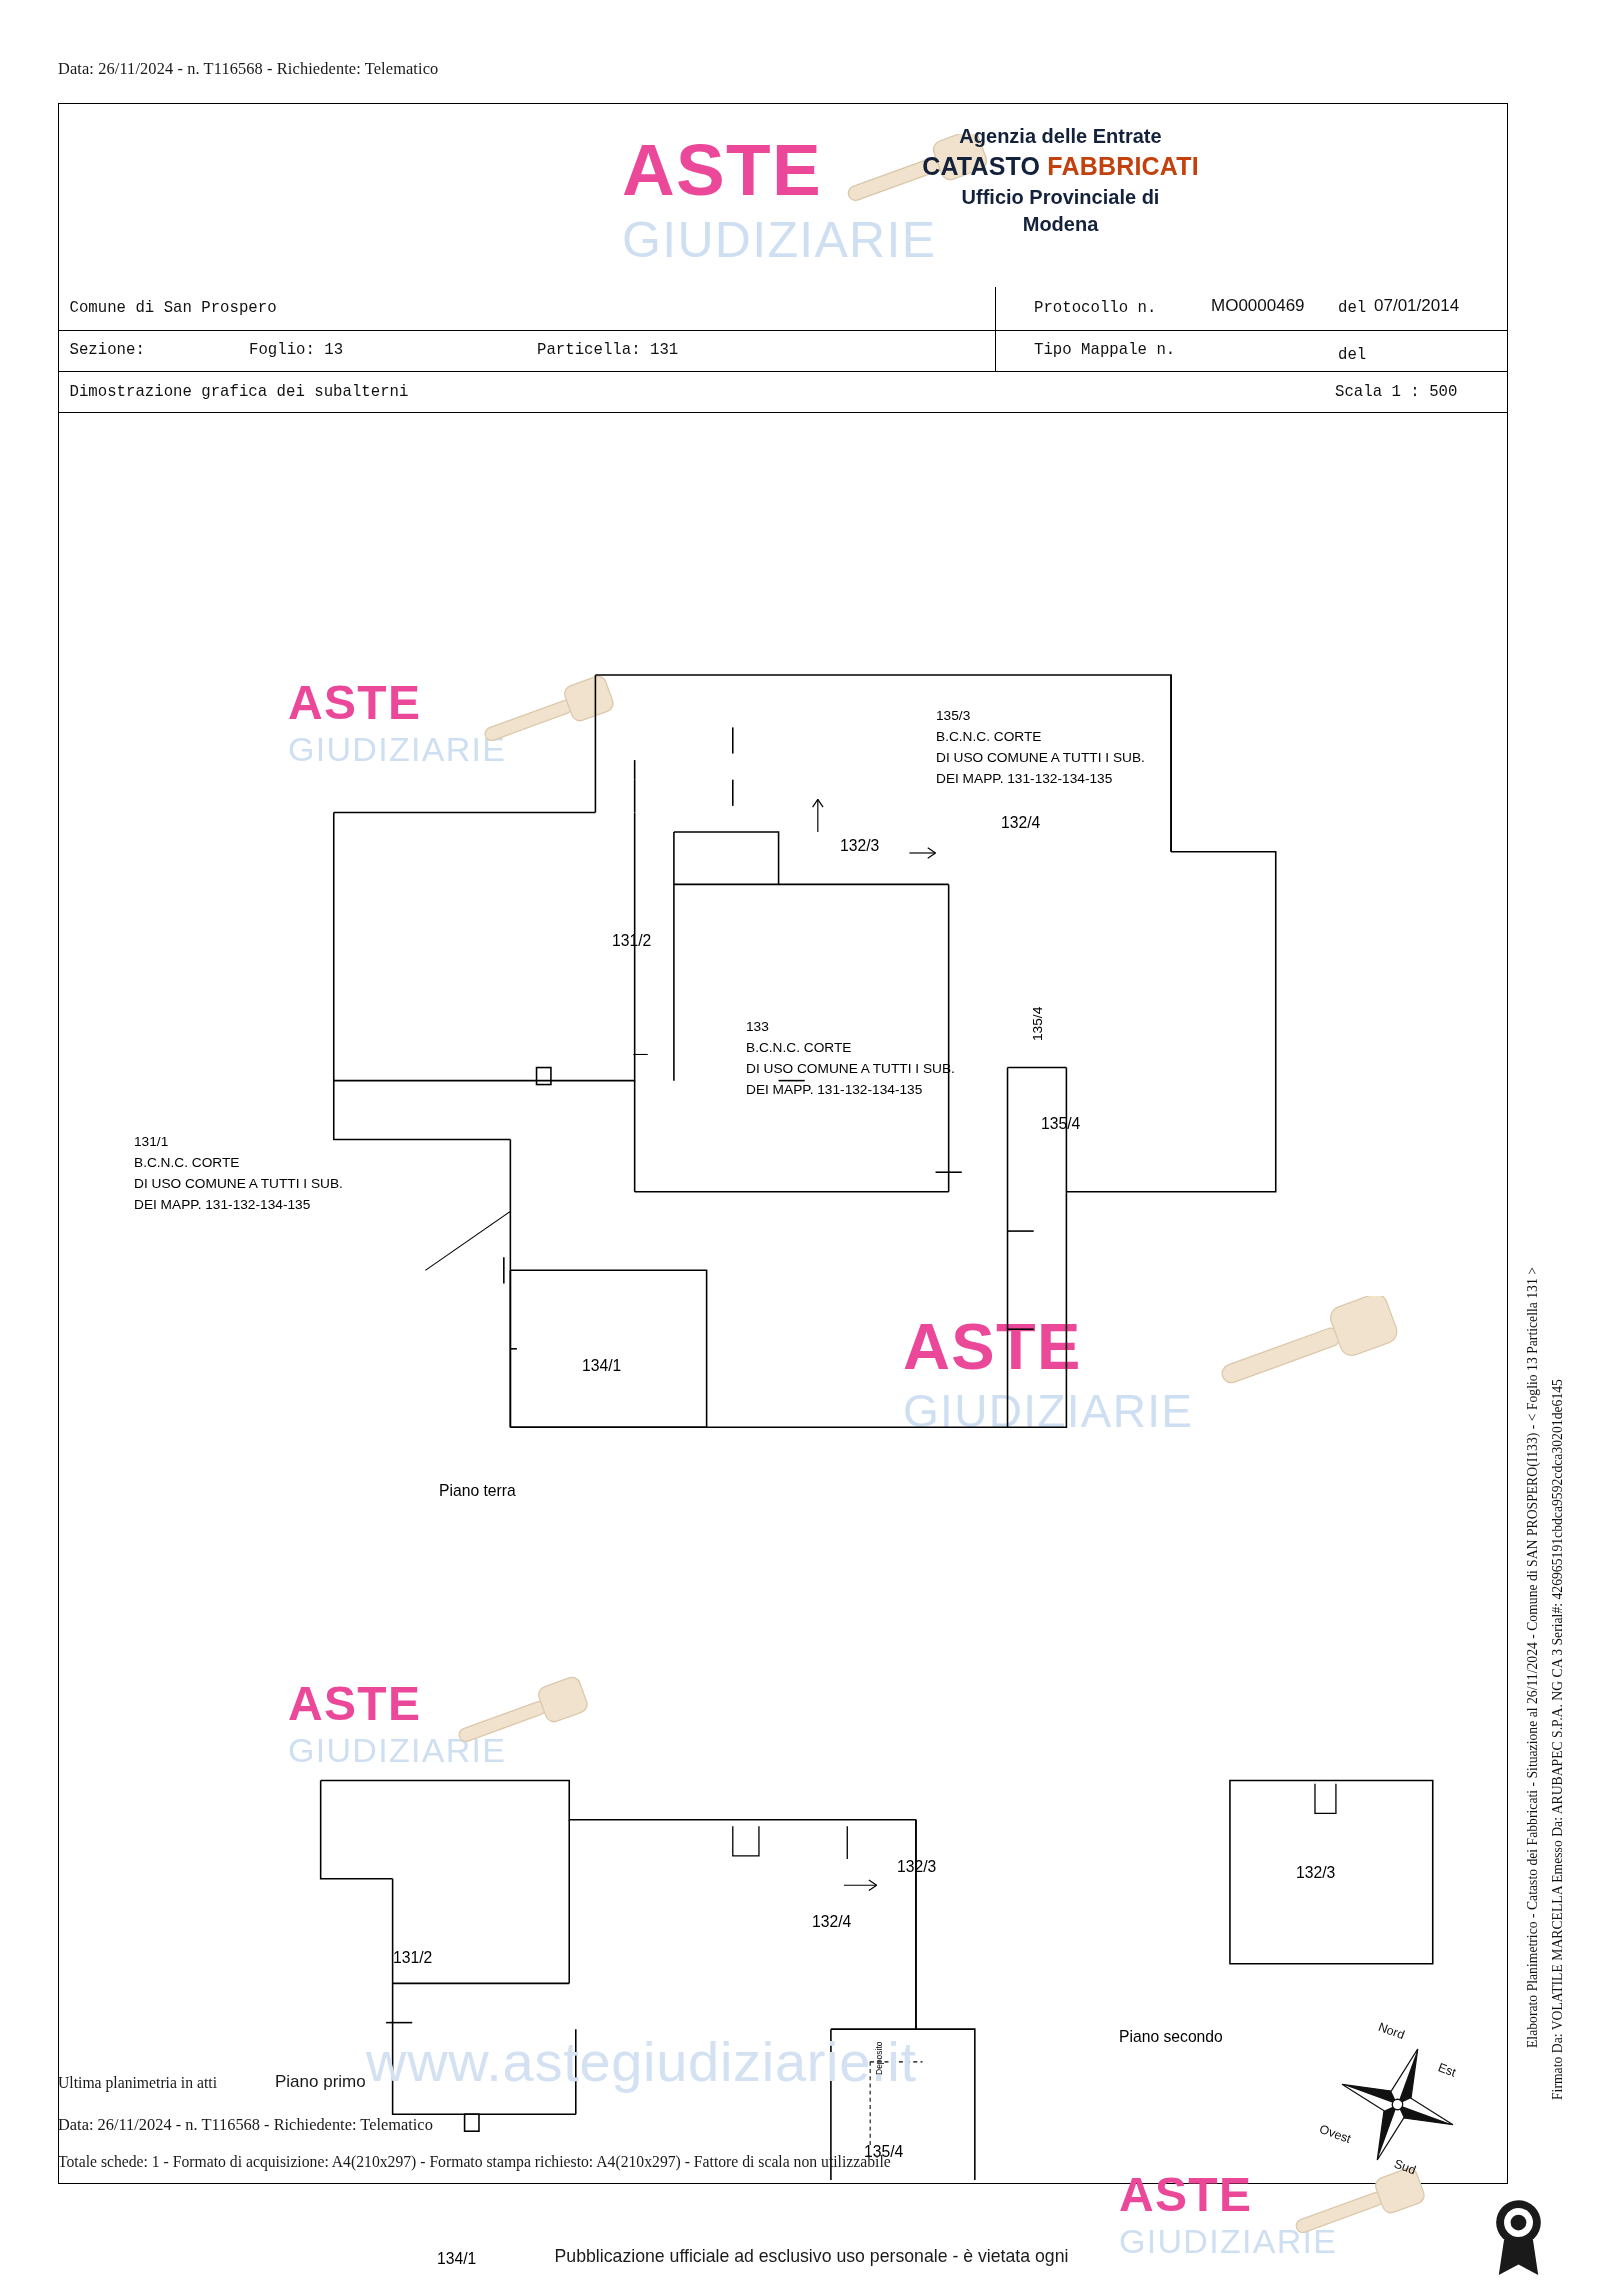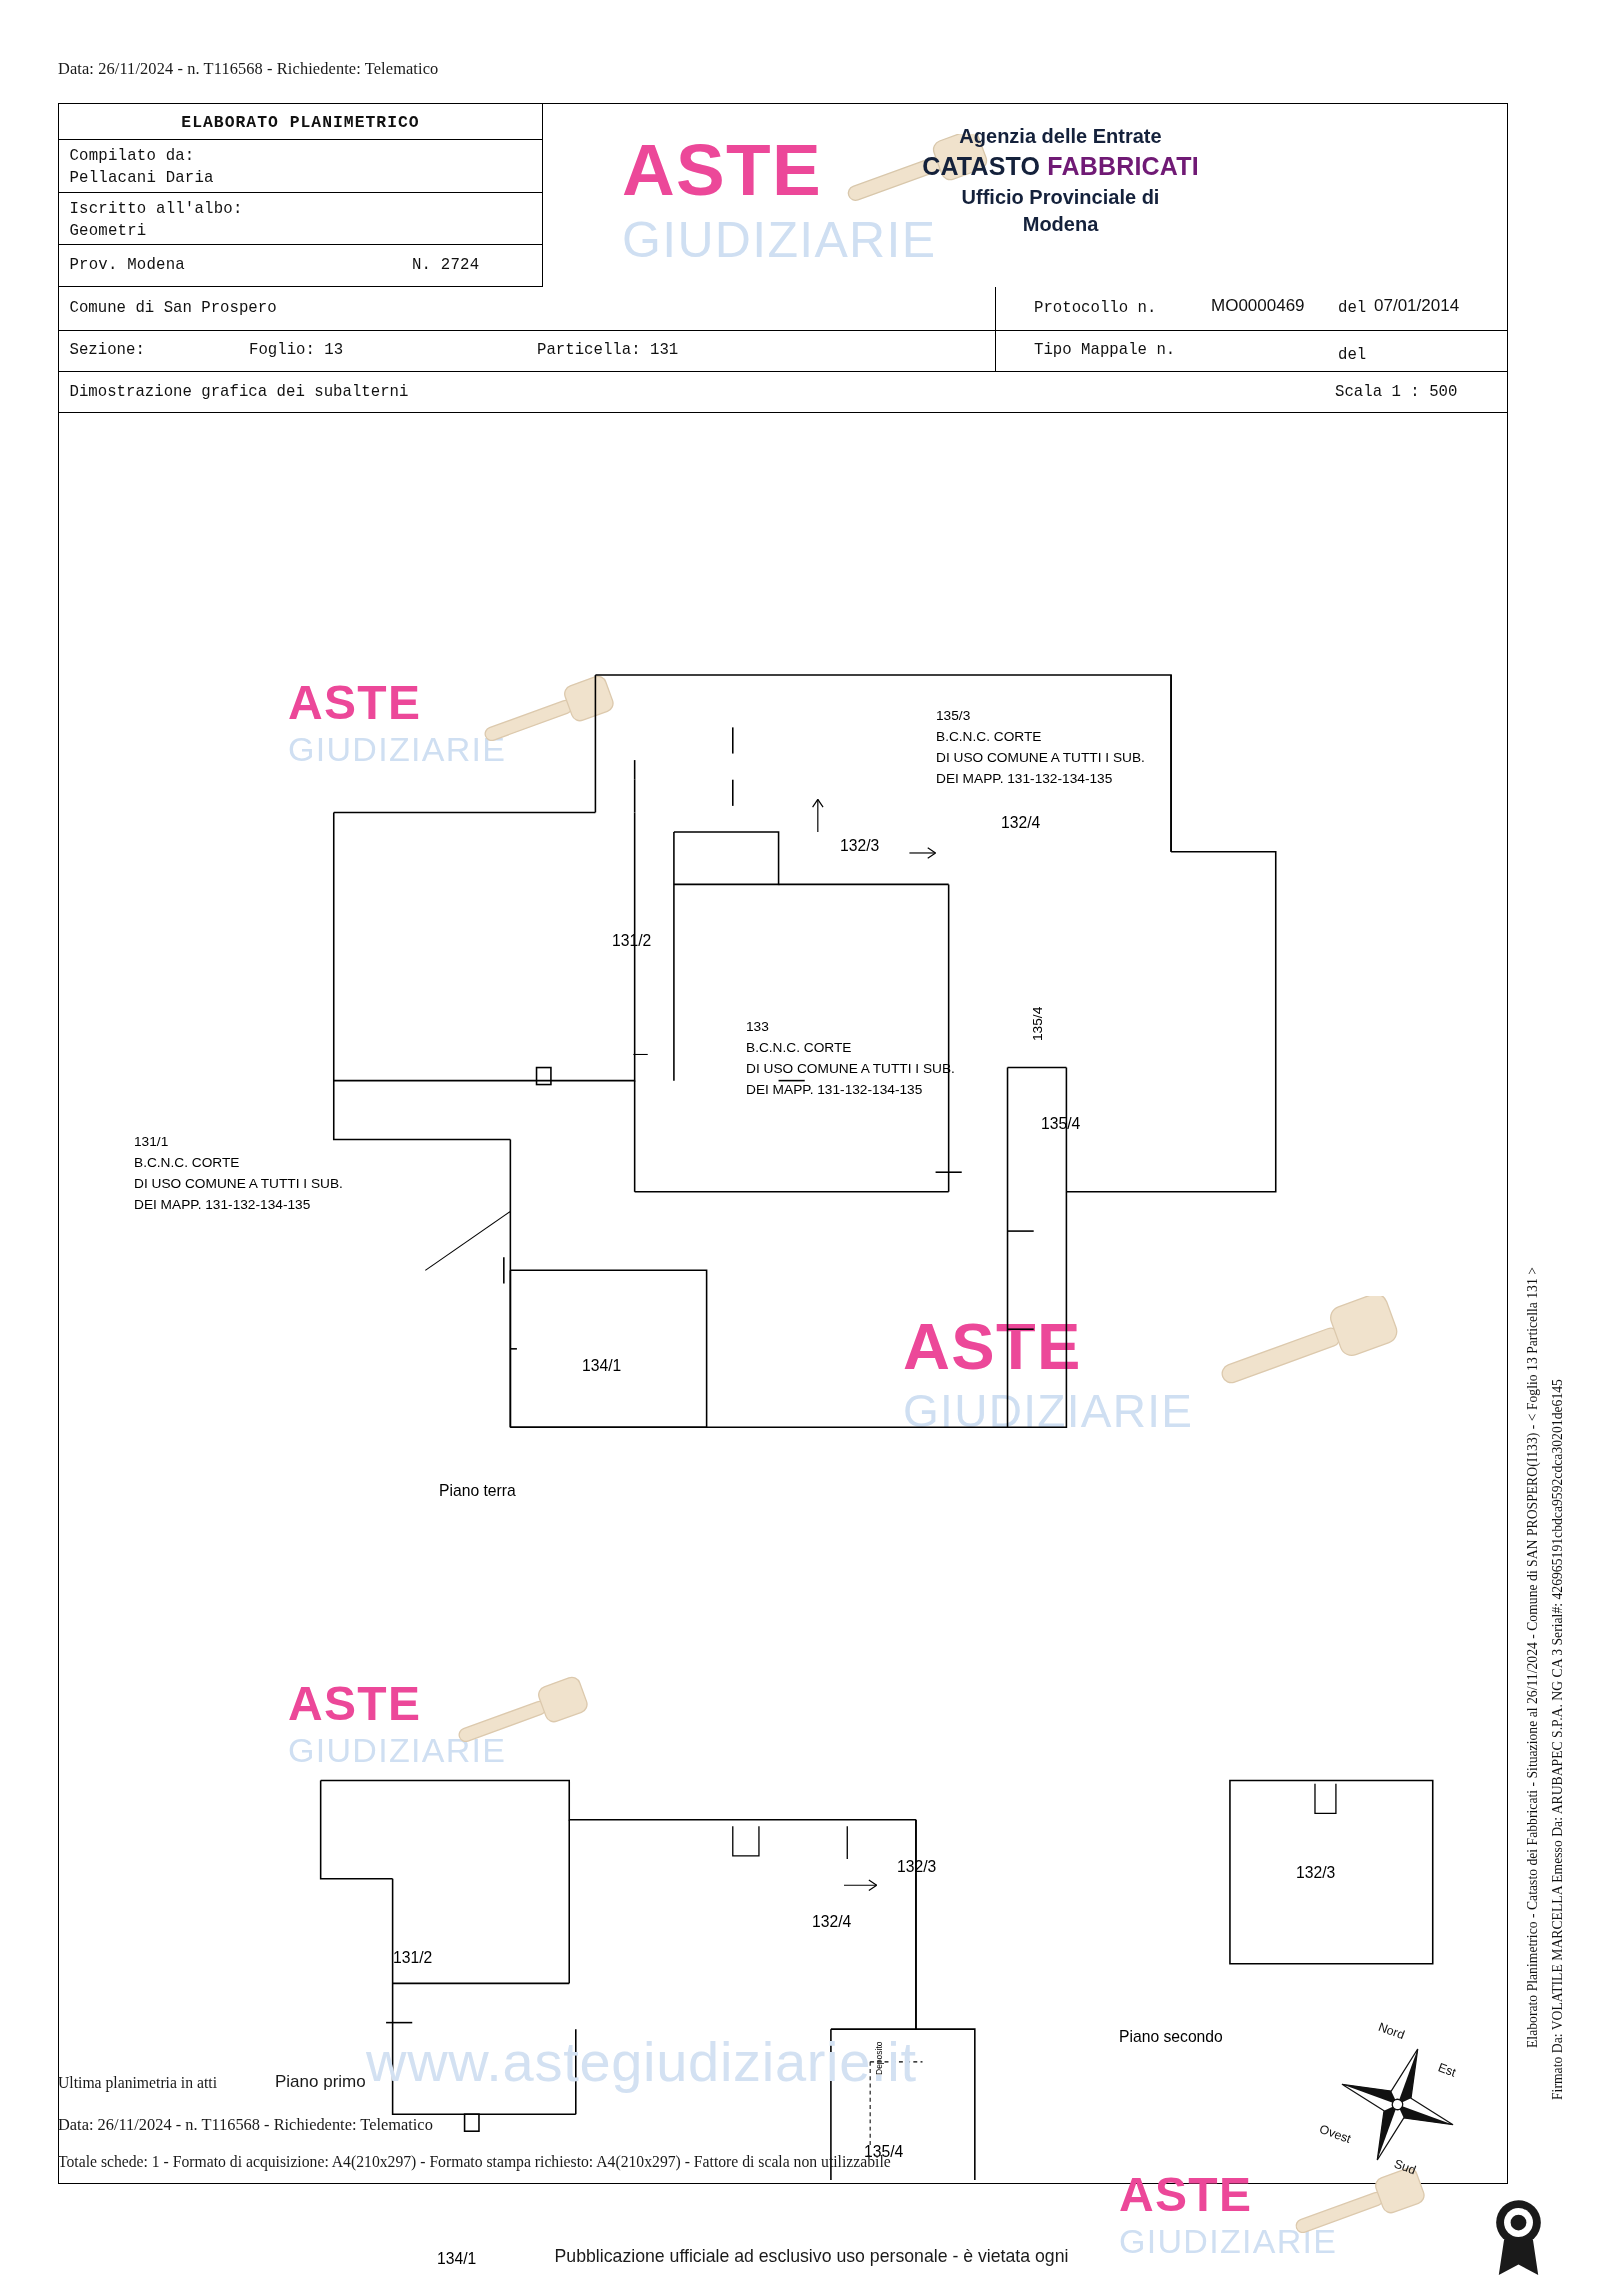--- a/index.html
+++ b/index.html
@@ -78,21 +78,21 @@
     position: absolute;
     left: 707px;
     top: 6.5px;
     width: 589px;
     text-align: center;
     font-family: "Liberation Sans", sans-serif;
     color: #14213b;
   }
   .agency .l1 { font-size: 20px; font-weight: bold; margin-top: 14.4px;}
   .agency .l2 { font-size: 25px; font-weight: bold; margin-top: 3.9px; letter-spacing: 0.2px;}
-  .agency .l2 .red { color: #701a75; }
+  .agency .l2 .red { color: #c2410c; }
   .agency .l3 { font-size: 20px; font-weight: bold; margin-top: 5.2px;}
   .agency .l4 { font-size: 20px; font-weight: bold; margin-top: 3.9px;}
 
   
   .row2 {
     position: absolute;
     left: 0;
     top: 183px;
     width: 100%;
     height: 85px;
@@ -234,32 +234,20 @@
   </div>
   <svg class="gavel" style="left:838px; top:134px;" width="170" height="72" viewBox="0 0 260 110">
     <g transform="rotate(-20 130 55)">
       <rect x="10" y="42" width="150" height="22" rx="11" fill="#f0e2cc" stroke="#d8c7ab" stroke-width="2"></rect>
       <rect x="155" y="22" width="72" height="62" rx="14" fill="#f0e2cc" stroke="#d8c7ab" stroke-width="2"></rect>
     </g>
   </svg>
 
   <div class="frame">
 
-    <div class="ep-box">
-      <div class="ep-title">ELABORATO PLANIMETRICO</div>
-      <div class="ep-rule" style="top:35px;"></div>
-      <div class="ep-line" style="left:10.5px; top:43px;">Compilato da:</div>
-      <div class="ep-line" style="left:10.5px; top:65px;">Pellacani Daria</div>
-      <div class="ep-rule" style="top:88px;"></div>
-      <div class="ep-line" style="left:10.5px; top:96px;">Iscritto all'albo:</div>
-      <div class="ep-line" style="left:10.5px; top:118px;">Geometri</div>
-      <div class="ep-rule" style="top:140px;"></div>
-      <div class="ep-line" style="left:10.5px; top:152px;">Prov. Modena</div>
-      <div class="ep-line" style="left:353px; top:152px;">N. 2724</div>
-    </div>
 
     <div class="agency">
       <div class="l1">Agenzia delle Entrate</div>
       <div class="l2"><span>CATASTO </span><span class="red">FABBRICATI</span></div>
       <div class="l3">Ufficio Provinciale di</div>
       <div class="l4">Modena</div>
     </div>
 
     <div class="row2">
       <div class="divider"></div>

